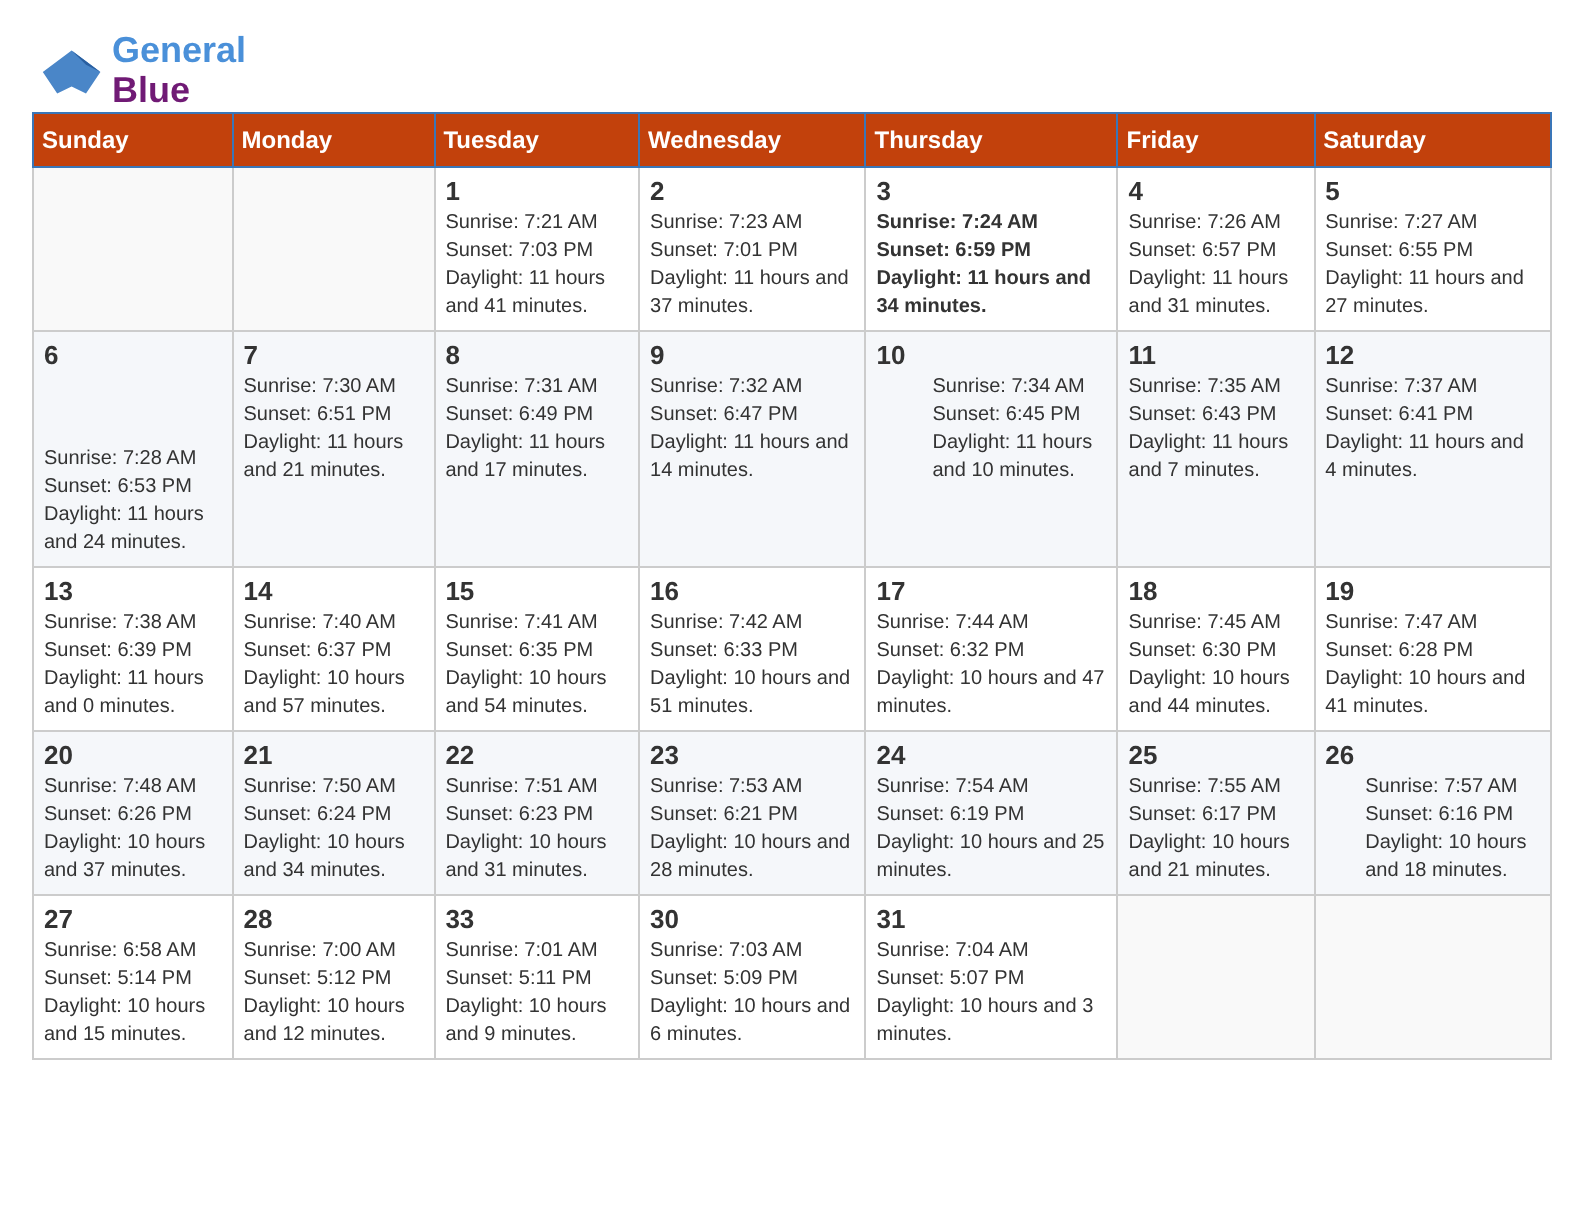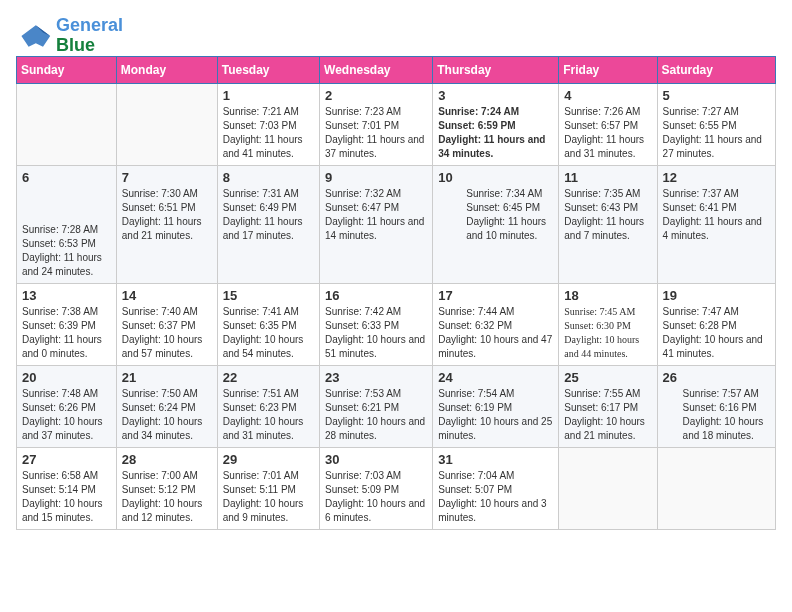--- a/index.html
+++ b/index.html
@@ -45,21 +45,21 @@
     .location-title {
       font-size: 15px;
       color: #555;
     }
     table {
       width: 100%;
       border-collapse: collapse;
       font-size: 11px;
     }
     thead tr th {
-      background-color: #ec4899;
+      background-color: #c2410c;
       color: #fff;
       padding: 6px 4px;
       text-align: left;
       font-size: 12px;
       font-weight: bold;
       border: 1px solid #3a76b8;
     }
     tbody tr td {
       border: 1px solid #ccc;
       padding: 4px 5px;
@@ -92,21 +92,21 @@
 
 <div class="header">
   <div class="logo">
     <svg class="logo-icon" viewBox="0 0 40 40">
       <rect width="40" height="40" fill="white"></rect>
       <polygon points="22,8 38,20 30,32 22,28 14,32 6,20 22,8" fill="#4a86c8"></polygon>
       <polygon points="22,8 38,20 30,16" fill="#2a5fa0"></polygon>
     </svg>
     <div class="logo-text">
       <div><span>General</span></div>
-      <div style="color:#15803d;">Blue</div>
+      <div style="color:#701a75;">Blue</div>
     </div>
   </div>
   <div class="title-block">
     <div class="month-title"></div>
     <div class="location-title"></div>
   </div>
 </div>
 
 <table>
   <thead>
@@ -225,21 +225,21 @@
 Daylight: 10 hours and 51 minutes.</div>
         </td>
         <td>
           <span class="day-num">17</span>
           <div class="day-info" style="white-space: pre-line;">Sunrise: 7:44 AM
 Sunset: 6:32 PM
 Daylight: 10 hours and 47 minutes.</div>
         </td>
         <td>
           <span class="day-num">18</span>
-          <div class="day-info" style="white-space: pre-line; font-family: Liberation Serif, serif;">Sunrise: 7:45 AM
+          <div class="day-info" style="white-space: pre-line;">Sunrise: 7:45 AM
 Sunset: 6:30 PM
 Daylight: 10 hours and 44 minutes.</div>
         </td>
         <td>
           <span class="day-num">19</span>
           <div class="day-info" style="white-space: pre-line;">Sunrise: 7:47 AM
 Sunset: 6:28 PM
 Daylight: 10 hours and 41 minutes.</div>
         </td>
       </tr>
@@ -294,21 +294,21 @@
 Sunset: 5:14 PM
 Daylight: 10 hours and 15 minutes.</div>
         </td>
         <td>
           <span class="day-num">28</span>
           <div class="day-info" style="white-space: pre-line;">Sunrise: 7:00 AM
 Sunset: 5:12 PM
 Daylight: 10 hours and 12 minutes.</div>
         </td>
         <td>
-          <span class="day-num">29</span>
+          <span class="day-num">33</span>
           <div class="day-info" style="white-space: pre-line;">Sunrise: 7:01 AM
 Sunset: 5:11 PM
 Daylight: 10 hours and 9 minutes.</div>
         </td>
         <td>
           <span class="day-num">30</span>
           <div class="day-info" style="white-space: pre-line;">Sunrise: 7:03 AM
 Sunset: 5:09 PM
 Daylight: 10 hours and 6 minutes.</div>
         </td>

